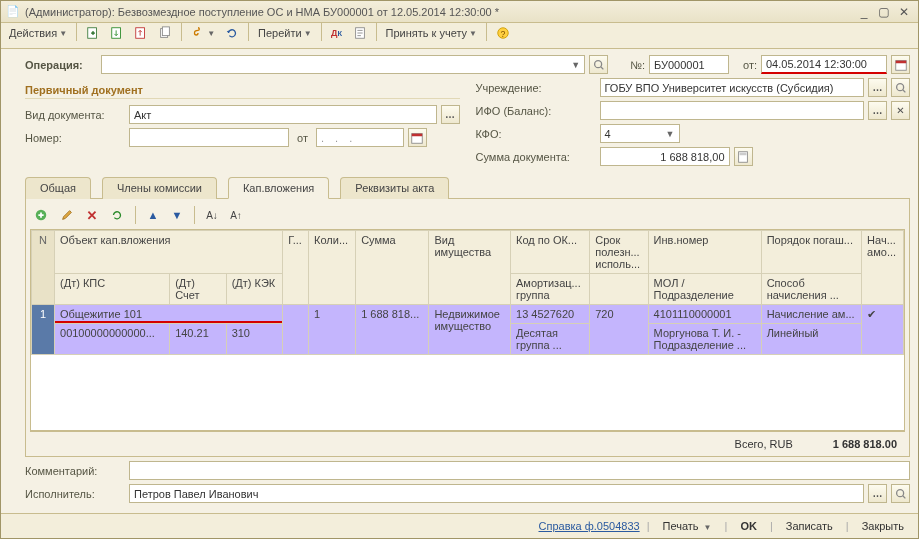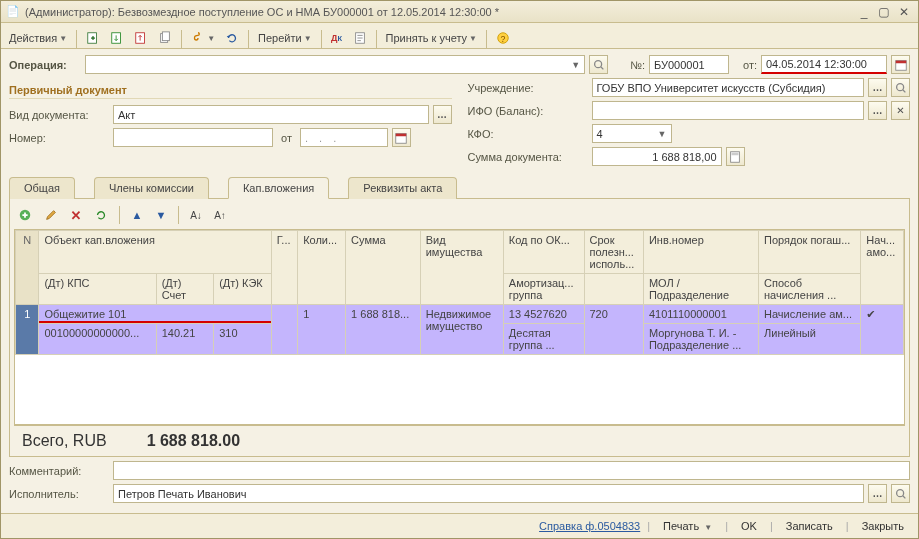--- a/index.html
+++ b/index.html
@@ -20,38 +20,38 @@
     height: 22px;
     display: flex; align-items: center;
     padding: 0 4px;
   }
   .titlebar .title-text { flex: 1; font-weight: normal; color: #555; font-size: 11px; padding-left: 4px; }
   .titlebar .win-btn { width: 20px; height: 16px; display: flex; align-items: center; justify-content: center; color: #555; font-size: 12px; cursor: pointer; }
   .toolbar {
     background: #f3eedb;
     border-bottom: 1px solid #c8bc8e;
     height: 26px;
-    display: flex; align-items: flex-end;
+    display: flex; align-items: flex-start;
     padding: 0 4px;
     gap: 2px;
   }
   .tb-btn {
     height: 20px; min-width: 20px;
     display: flex; align-items: center; justify-content: center;
     padding: 0 3px;
     border: 1px solid transparent;
     border-radius: 3px;
     cursor: pointer;
     font-size: 11px;
     color: #444;
   }
   .tb-sep { width: 1px; height: 18px; background: #c8bc8e; margin: 0 3px; }
   .dropdown-arrow { font-size: 8px; margin-left: 2px; color: #666; }
 
-  .content { flex: 1; padding: 6px 8px 0 8px; display: flex; flex-direction: column; overflow: hidden; }
+  .content { flex: 1; padding: 6px 8px 0 24px; display: flex; flex-direction: column; overflow: hidden; }
   .row { display: flex; align-items: center; margin-bottom: 4px; gap: 4px; }
   .lbl { color: #554; font-size: 11px; }
   .lbl-bold { font-weight: bold; }
   .field {
     border: 1px solid #bfb68e;
     background: #fff;
     height: 19px;
     padding: 0 4px;
     display: flex; align-items: center;
     font-size: 11px;
@@ -69,21 +69,21 @@
 
   .two-col { display: flex; gap: 16px; }
   .col-left, .col-right { flex: 1; }
   .section-title {
     color: #a07020; font-weight: bold; font-size: 11px;
     padding: 2px 0; border-bottom: 1px solid #e1d8b6; margin: 4px 0 6px 0;
   }
   .lbl-col { width: 100px; display: inline-block; }
   .lbl-col-r { width: 120px; display: inline-block; }
 
-  .tabs { display: flex; gap: 16px; border-bottom: 1px solid #c8bc8e; margin-top: 6px; }
+  .tabs { display: flex; gap: 8px; border-bottom: 1px solid #c8bc8e; margin-top: 6px; }
   .tab {
     padding: 4px 14px; font-size: 11px; color: #444;
     border: 1px solid #c8bc8e; border-bottom: none;
     background: #ede6cc; margin-right: 3px;
     border-radius: 4px 4px 0 0; cursor: pointer;
     position: relative; top: 1px;
   }
   .tab.active { background: #f5f1e4; border-bottom: 1px solid #f5f1e4; }
   .tab-body {
     border: 1px solid #c8bc8e; border-top: none;
@@ -107,33 +107,33 @@
     vertical-align: top;
   }
   .datagrid td { background: #c4b5fd; }
   .datagrid .rownum { background: #e9e2c7; text-align: center; color: #666; width: 22px; }
   .datagrid th { font-size: 11px; }
   .num { text-align: right; }
   .check-col { text-align: center; }
   .obj-cell { position: relative; }
   .obj-underline { position: absolute; left: 0; right: 0; bottom: 0; height: 2px; background: #d40000; }
 
-  .totals { display: flex; gap: 40px; padding: 6px 8px; border-top: 1px solid #c8bc8e; background: #f5f1e4; font-size: 16px; }
+  .totals { display: flex; justify-content: flex-end; gap: 40px; padding: 6px 8px; border-top: 1px solid #c8bc8e; background: #f5f1e4; font-size: 11px; }
   .totals b { font-weight: bold; }
 
   .footer-fields { padding: 4px 0 6px 0; }
   .bottom-bar {
     border-top: 1px solid #c8bc8e; background: #f3eedb;
     padding: 4px 8px; display: flex; justify-content: flex-end; align-items: center; gap: 4px;
     font-size: 11px;
   }
   .link { color: #2a5aa0; text-decoration: underline; cursor: pointer; }
   .bbar-sep { color: #aaa; margin: 0 3px; }
   .bbar-btn { padding: 2px 6px; cursor: pointer; }
-  .bbar-btn.ok { font-weight: normal; }
+  .bbar-btn.ok { font-weight: bold; }
 
   
   svg { width: 14px; height: 14px; }
 </style>
 </head>
 <body>
 
 <div class="window">
 
   <div class="titlebar">
@@ -417,21 +417,21 @@
     <div class="footer-fields">
       <div class="row">
         <span class="lbl" style="width:100px;">Комментарий:</span>
         <div class="field" style="flex:1;">
           <span></span>
         </div>
       </div>
       <div class="row">
         <span class="lbl" style="width:100px;">Исполнитель:</span>
         <div class="field" style="flex:1;">
-          <span>Петров Печать Иванович</span>
+          <span>Петров Павел Иванович</span>
         </div>
         <div class="btn-sq more">…</div>
         <div class="btn-sq">
             <svg viewBox="0 0 16 16">
               <circle cx="7" cy="7" r="4" fill="none" stroke="#888" stroke-width="1.5"></circle>
               <path d="M10 10l3 3" stroke="#888" stroke-width="1.5"></path>
             </svg>
           </div>
       </div>
     </div>

